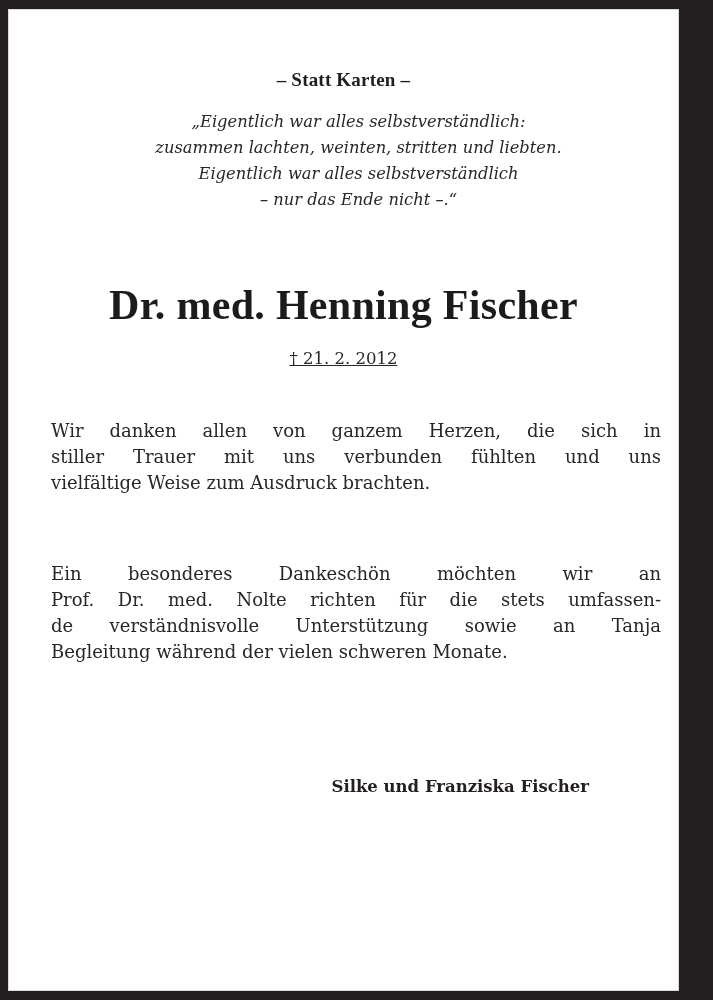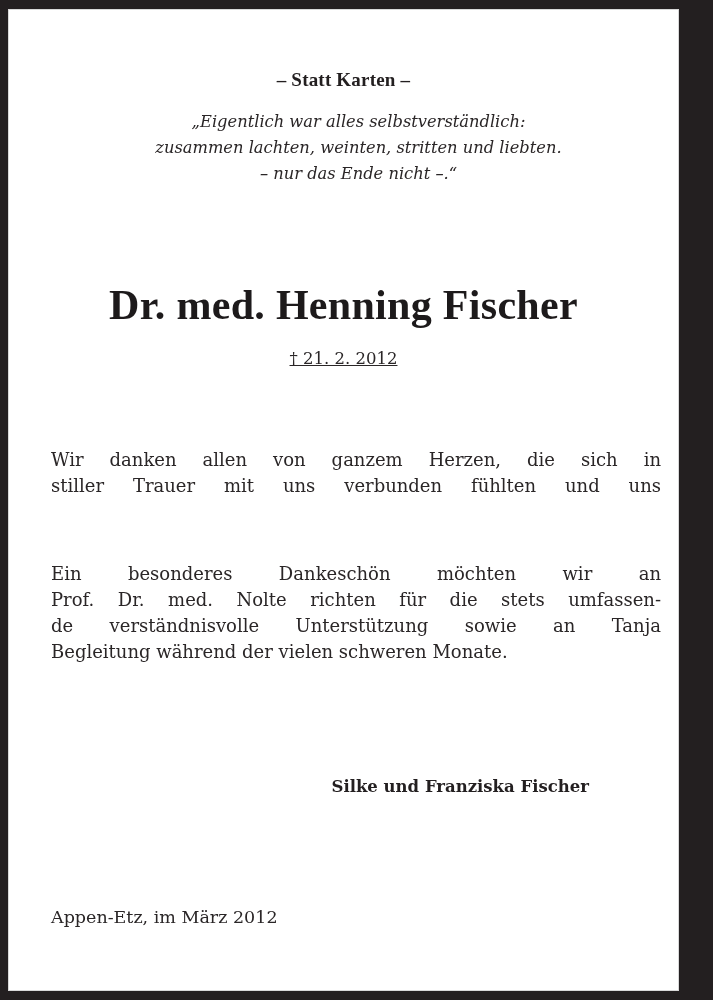--- a/index.html
+++ b/index.html
@@ -84,21 +84,21 @@
       display: block;
       text-align: justify;
       text-align-last: justify;
       white-space: nowrap;
       height: 26px;
     }
     .para .line.last {
       text-align: left;
       text-align-last: left;
     }
-    .para1 { top: 409px; margin-top: 29px; }
+    .para1 { top: 409px; }
     .para2 { top: 552px; }
     .signature {
       position: absolute;
       right: 90px;
       top: 768px;
       font-family: "DejaVu Serif", serif;
       font-weight: bold;
       font-size: 16.5px;
       color: #231f20;
     }
@@ -114,36 +114,37 @@
 </head>
 <body>
 
 <div class="page">
 
   <div class="heading">– Statt Karten –</div>
 
   <div class="quote">
     <span class="line">„Eigentlich war alles selbstverständlich:</span>
     <span class="line">zusammen lachten, weinten, stritten und liebten.</span>
+    <span class="line">Eigentlich war alles selbstverständlich</span>
     <span class="line">– nur das Ende nicht –.“</span>
   </div>
 
   <div class="name">Dr. med. Henning Fischer</div>
 
   <div class="death">† 21. 2. 2012</div>
 
   <div class="para para1">
     <span class="line">Wir danken allen von ganzem Herzen, die sich in</span>
     <span class="line">stiller Trauer mit uns verbunden fühlten und uns</span>
+    <span class="line last">vielfältige Weise zum Ausdruck brachten.</span>
   </div>
 
   <div class="para para2">
     <span class="line">Ein besonderes Dankeschön möchten wir an</span>
     <span class="line">Prof. Dr. med. Nolte richten für die stets umfassen-</span>
     <span class="line">de verständnisvolle Unterstützung sowie an Tanja</span>
     <span class="line last">Begleitung während der vielen schweren Monate.</span>
   </div>
 
   <div class="signature">Silke und Franziska Fischer</div>
 
-  <div class="place-date">Appen-Etz, im März 2012</div>
 
 </div>
 
 </body></html>

